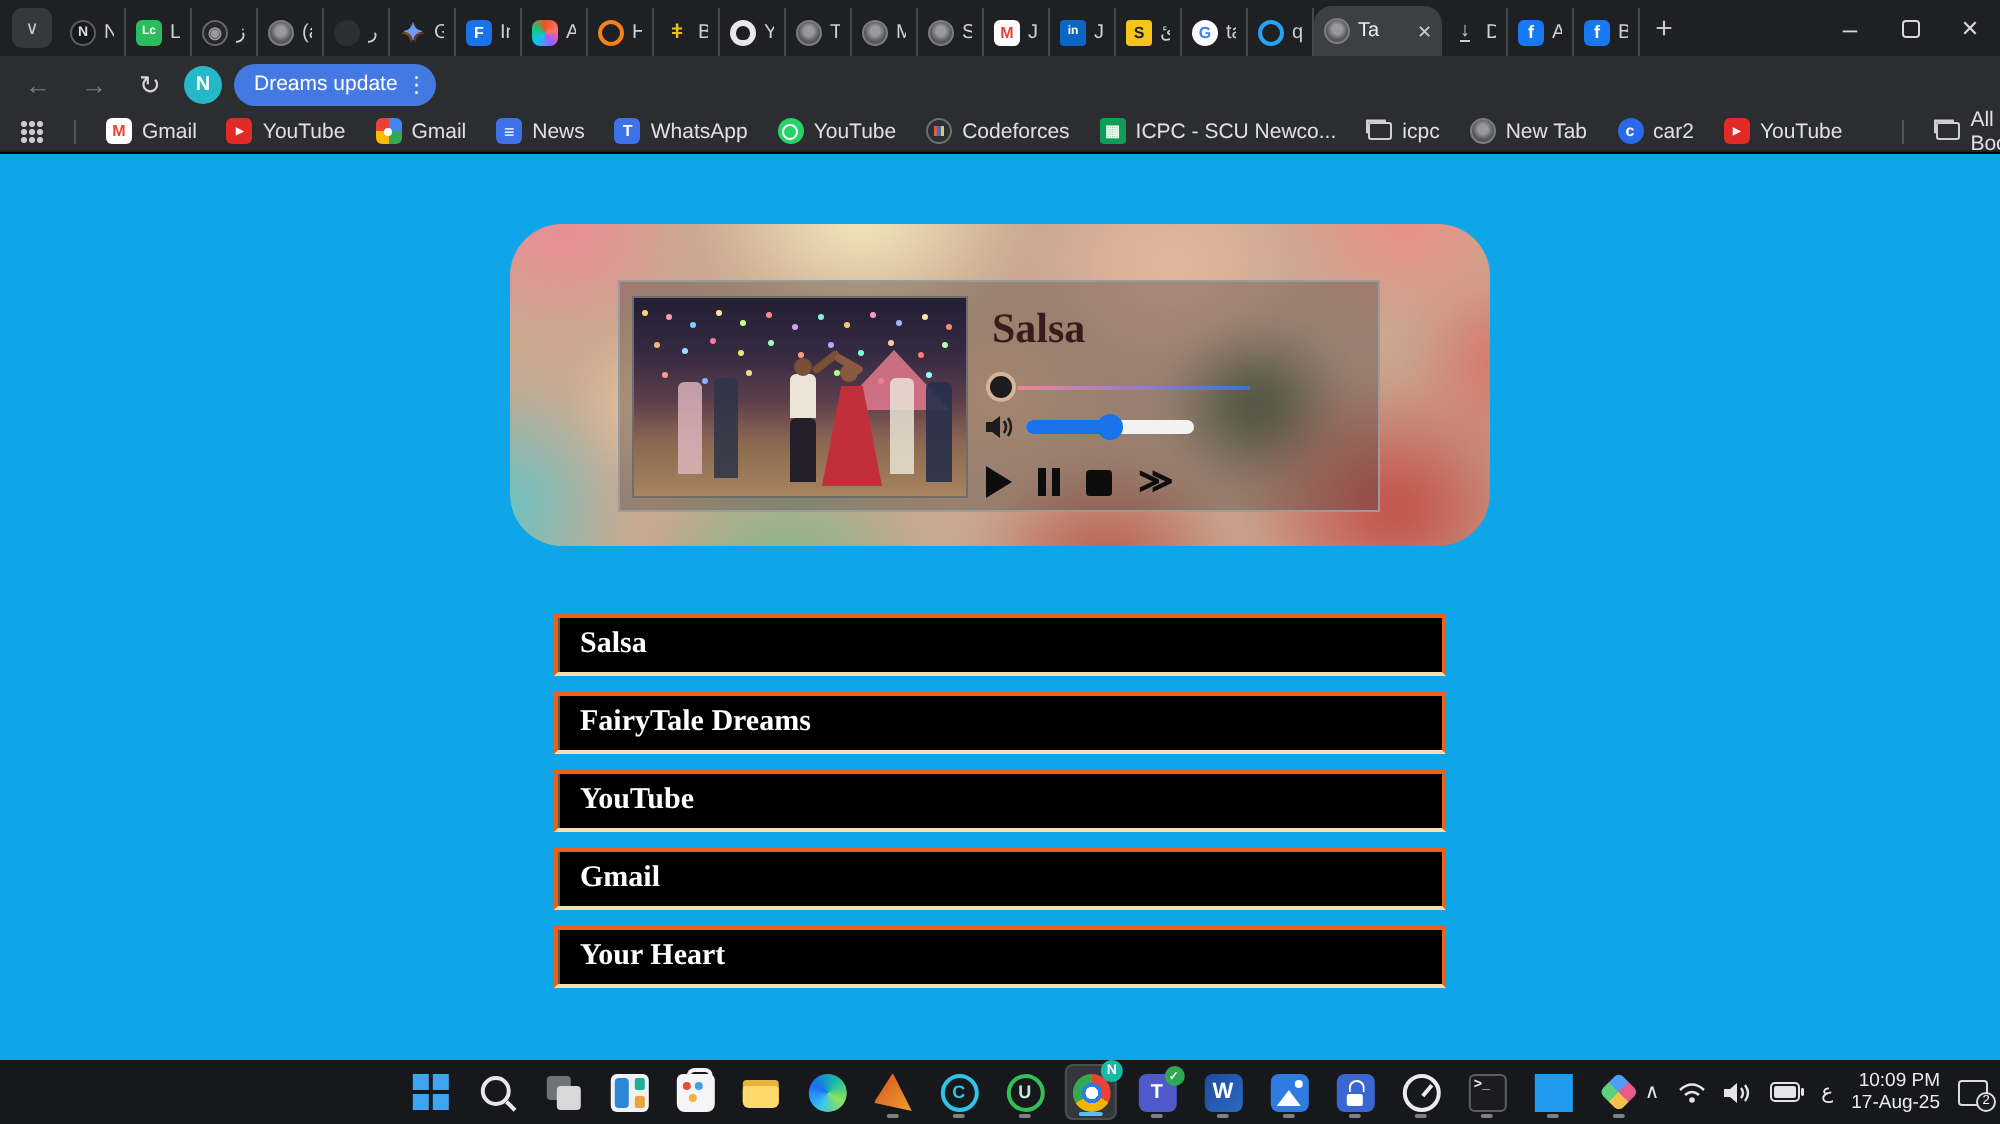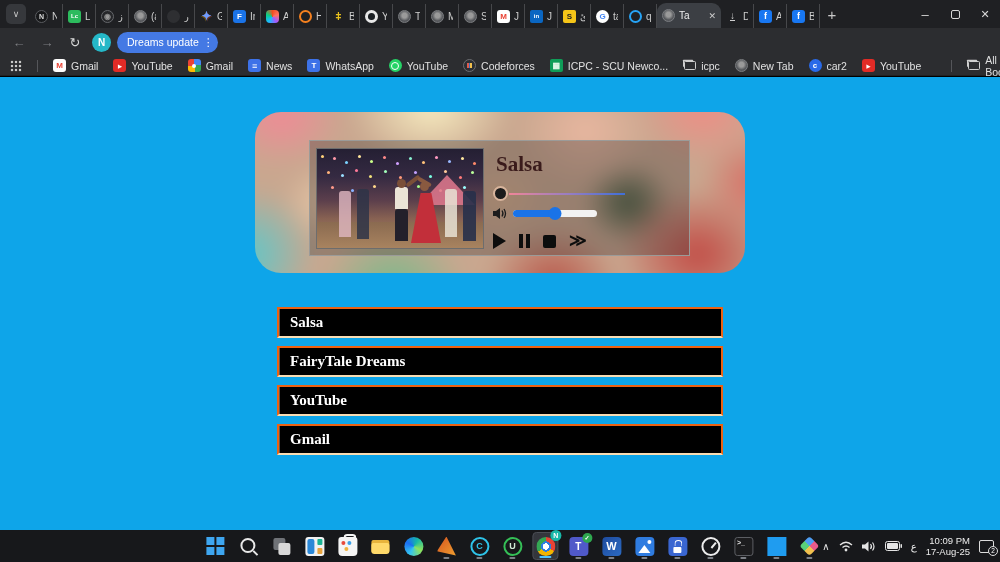--- a/index.html
+++ b/index.html
@@ -552,20 +552,23 @@
         </div>
 
         <div class="plitem">
           <span>YouTube</span>
         </div>
 
         <div class="plitem">
           <span>Gmail</span>
         </div>
 
+        <div class="plitem">
+          <span>Your Heart</span>
+        </div>
       </div>
 
   </div>
 
   <div class="taskbar">
     <div class="tb-center">
 
         <div class="tbapp">
           <span class="tb" data-icon="start"></span>
 

